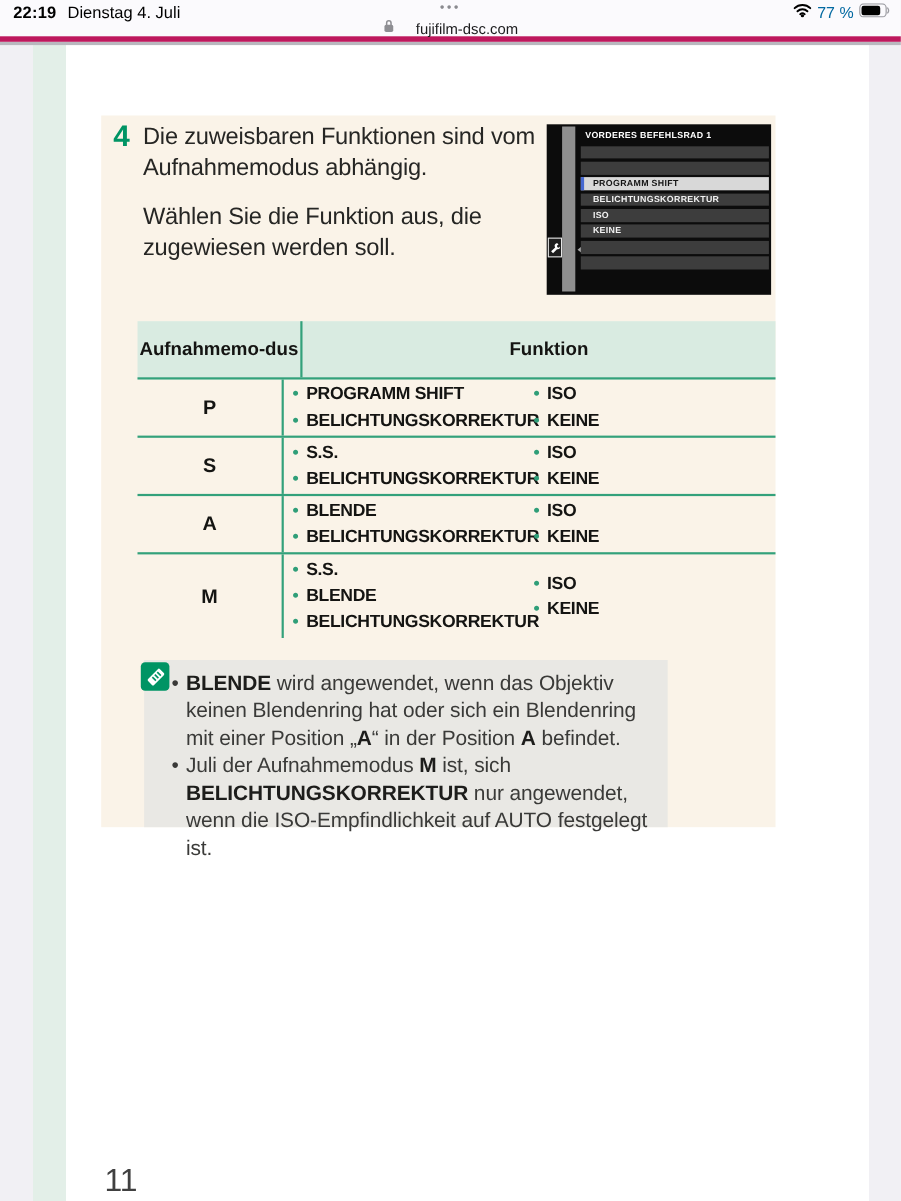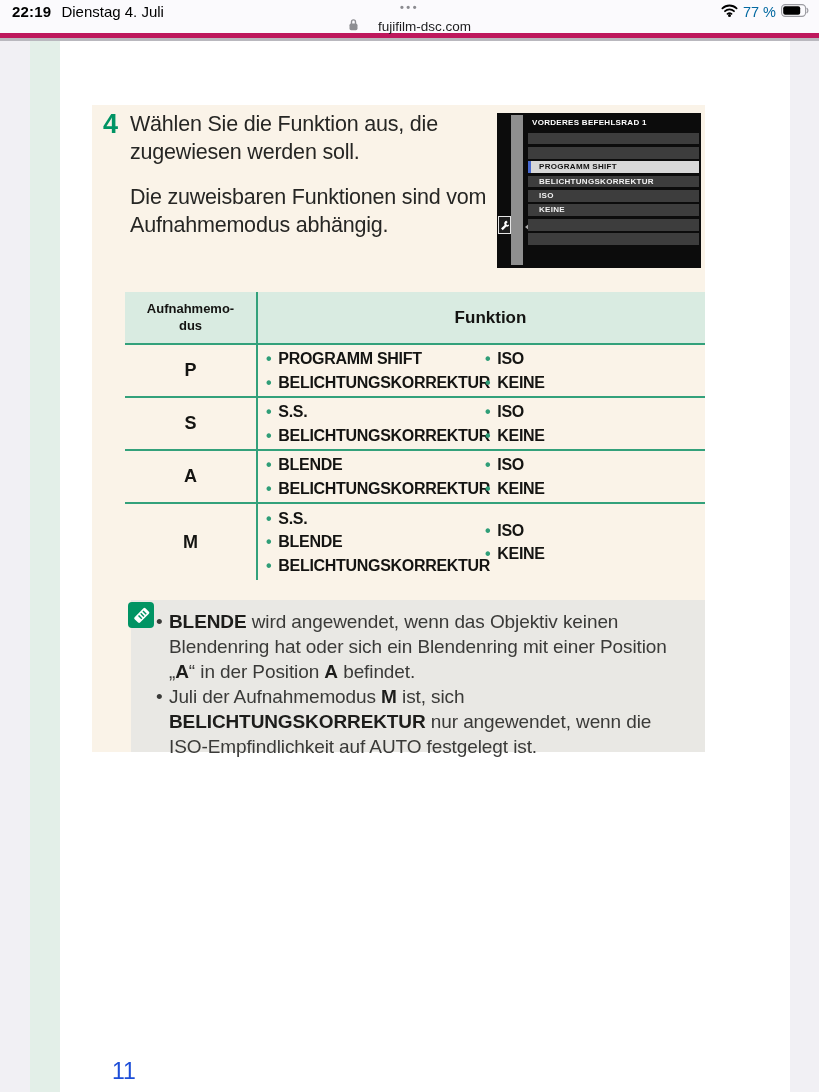--- a/index.html
+++ b/index.html
@@ -101,23 +101,23 @@
     border-left:3px solid #4668d0; padding-left:8px;
   }
 
   
   .ftable {
     position:absolute; left:125px; top:292px; width:580px;
     color:#141412;
   }
   .thead { display:flex; background:#d9ebe1; border-bottom:2px solid #33a17b; height:53px; }
   .th1 {
-    width:133px; border-right:2px solid #33a17b;
-    display:flex; flex-direction:column; justify-content:center; align-items:center;
-    font-weight:700; font-size:13px; line-height:1.25; text-align:center;
+    width:150px; border-right:2px solid #33a17b;
+    display:flex; flex-direction:row; justify-content:center; align-items:center;
+    font-weight:700; font-size:17px; line-height:1.25; text-align:center;
   }
   .th2 { flex:1; display:flex; align-items:center; justify-content:center; font-weight:700; font-size:17px;padding-left:18px; }
   .trow { display:flex; border-bottom:2px solid #33a17b; height:53px; }
   .trow.tall { height:76px; border-bottom:none; }
   .td1 {
     width:133px; border-right:2px solid #33a17b;
     display:flex; align-items:center; justify-content:center;
     font-weight:700; font-size:18px;
   }
   .td2 { flex:1; display:flex; align-items:center; padding-left:8px; }
@@ -125,40 +125,40 @@
   .fl-b { flex:1; }
   ul.flist { list-style:none; }
   .flist li {
     font-weight:700; font-size:16px; letter-spacing:-0.3px; line-height:23.5px;
     color:#141412; white-space:nowrap;
   }
   .flist li::before { content:"•"; color:#2f9e78; margin-right:7px; }
 
   
   .notebox {
-    position:absolute; left:131px; top:600px; width:574px; height:152px;
+    position:absolute; left:131px; top:600px; width:476px; height:152px;
     background:#e9e8e4;
   }
   .note-icon {
     position:absolute; left:-3px; top:2px; width:26px; height:26px;
     background:#009464; border-radius:4px;
     display:flex; align-items:center; justify-content:center;
   }
   .notelist { list-style:none; margin:9px 10px 0 25px; }
   .notelist li {
     position:relative; padding-left:13px;
     font-size:19px; line-height:25px; color:#3a3a38; letter-spacing:-0.1px;
     max-width:528px;
   }
   .notelist li::before { content:"•"; position:absolute; left:0; top:0; color:#3a3a38; }
   .seg-b { font-weight:700; color:#1d1d1b; }
 
   .page-num {
     position:absolute; left:95px; top:1058px;
-    font-size:23px; color:#1d4ed8;margin-left:17px;
+    font-size:29px; color:#404040;
   }
 </style>
 </head>
 <body>
 
 <div class="chrome">
   <div class="sb-left">
     <span class="sb-time">22:19</span><span class="sb-date">Dienstag 4. Juli</span>
   </div>
   <div class="tab-dots">•••</div>
@@ -193,22 +193,22 @@
 <div class="page-edge"></div>
 
 <div class="pdf-page">
   <div class="mint-strip"></div>
 </div>
 
 <div class="cream"></div>
 
 <div class="step-num">4</div>
 <div class="step-text">
+  <p>Die zuweisbaren Funktionen sind vom Aufnahmemodus abhängig.</p>
   <p>Wählen Sie die Funktion aus, die zugewiesen werden soll.</p>
-  <p>Die zuweisbaren Funktionen sind vom Aufnahmemodus abhängig.</p>
 </div>
 
 <div class="camscreen">
   <div class="cam-title">VORDERES BEFEHLSRAD 1</div>
   <div class="cam-scroll"></div>
   <div class="cam-wrench">
     <svg width="9" height="13" viewBox="0 0 14 16">
         <path fill="#fff" d="M10.6 0.8a4 4 0 0 0-3.3 6.3L1.6 12.7l2.7 2.7 5.6-5.7a4 4 0 0 0 4.9-4.5l-2.3 2.3-2.1-.6-.6-2.1 2.3-2.3a4 4 0 0 0-1.5-.7z"></path>
       </svg>
   </div>

